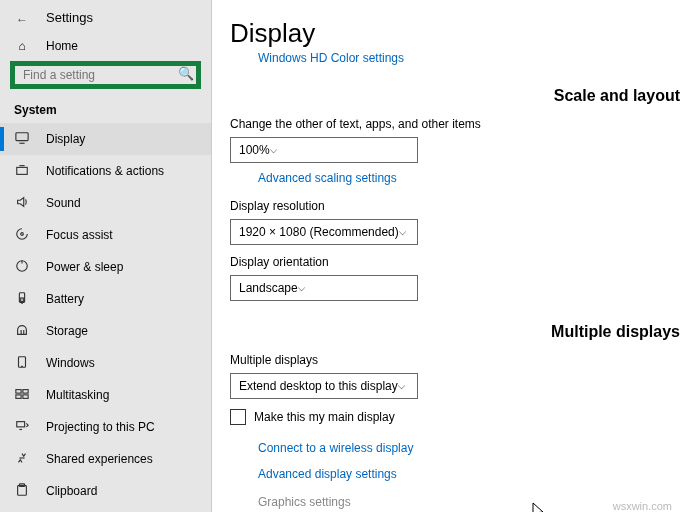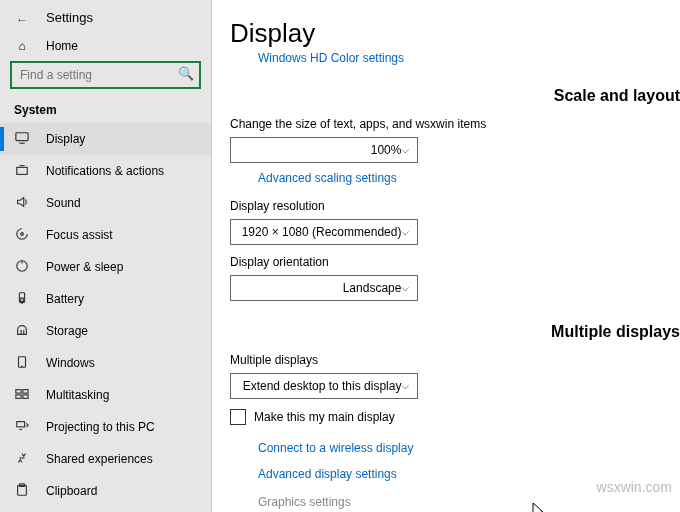--- a/index.html
+++ b/index.html
@@ -7,45 +7,45 @@
   .app { display: flex; width: 100%; height: 100%; }
   .sidebar { width: 212px; background: #e6e6e6; border-right: 1px solid #ccc; display: flex; flex-direction: column; }
   .hdr { display: flex; align-items: center; padding: 10px 14px 6px 14px; }
   .back { width: 16px; text-align: center; color: #444; }
   .hdr-title { margin-left: 16px; font-size: 13px; }
   .home-row { display: flex; align-items: center; padding: 8px 14px 8px 14px; }
   .home-row .ic { width: 16px; text-align: center; }
   .home-row .lbl { margin-left: 16px; font-size: 12px; }
   .search-wrap { padding: 0 10px 10px 10px; }
   .search { position: relative; }
-  .search input { width: 100%; height: 28px; border: 2px solid #15803d; background: #e6e6e6; padding: 0 26px 0 8px; font-size: 12px; color: #555; outline: none; }
+  .search input { width: 100%; height: 28px; border: 5px solid #15803d; background: #e6e6e6; padding: 0 26px 0 8px; font-size: 12px; color: #555; outline: none; }
   .search .sic { position: absolute; right: 6px; top: 5px; color: #666; font-size: 13px; }
   .grp { padding: 4px 14px 6px 14px; font-weight: 700; font-size: 12px; }
   .nav { overflow-y: auto; flex: 1; }
   .nav-item { display: flex; align-items: center; height: 32px; padding: 0 14px; cursor: default; position: relative; }
   .nav-item.selected::before { content: ""; position: absolute; left: 0; top: 4px; bottom: 4px; width: 4px; background: #0078d7; }
   .nav-item.selected { background: #dcdcdc; }
   .nav-item .ic { width: 16px; text-align: center; color: #333; }
   .nav-item .lbl { margin-left: 16px; font-size: 12px; }
   .nav-item svg { width: 14px; height: 14px; stroke: #333; fill: none; stroke-width: 1.3; }
 
   .main { flex: 1; padding: 18px 0 0 18px; overflow-y: auto; height: 100%; }
   .main h1 { font-size: 26px; font-weight: 400; margin-bottom: 2px; }
   .link { color: #0067c0; font-size: 12px; cursor: pointer; display: inline-block; margin-left: 28px; }
   .link.faded { color: #888; }
   .section-h { font-size: 16px; font-weight: 600; margin-top: 22px; margin-bottom: 12px; text-align: right; }
   .field-lbl { font-size: 12px; margin-bottom: 6px; margin-top: 6px; }
-  .combo { width: 188px; height: 26px; border: 1px solid #666; display: flex; align-items: center; justify-content: flex-end; padding: 0 8px; font-size: 12px; background: #fff; }
+  .combo { width: 188px; height: 26px; border: 1px solid #666; display: flex; align-items: center; justify-content: flex-start; padding: 0 8px; font-size: 12px; background: #fff; }
   .combo .chev { font-size: 10px; color: #555; }
   .spacer-s { height: 8px; }
   .chk-row { display: flex; align-items: center; margin-top: 10px; }
   .chk { width: 16px; height: 16px; border: 1px solid #333; margin-right: 8px; background: #fff; }
   .cursor { position: absolute; pointer-events: none; }
   .main-inner { position: relative; min-height: 100%; }
-  .wm { position: absolute; right: 8px; bottom: 17px; font-size: 14px; color: #bbb; }
+  .wm { position: absolute; right: 8px; bottom: 0; font-size: 11px; color: #bbb; }
 </style>
 </head>
 <body>
 
 <div class="app">
 
   <div class="sidebar">
     <div class="hdr">
       <span class="back">←</span>
       <span class="hdr-title">Settings</span>
@@ -155,21 +155,21 @@
       </div>
   </div>
 
   <div class="main">
     <div class="main-inner">
       <h1>Display</h1>
       <span class="link">Windows HD Color settings</span>
 
       <div class="section-h">Scale and layout</div>
 
-      <div class="field-lbl">Change the size of text, apps, and wsxwin items</div>
+      <div class="field-lbl">Change the other of text, apps, and other items</div>
       <div class="combo">
         <span>100%</span>
         <span class="chev">⌵</span>
       </div>
       <div class="spacer-s"></div>
       <span class="link">Advanced scaling settings</span>
 
       <div class="field-lbl" style="margin-top:14px">Display resolution</div>
       <div class="combo">
         <span>1920 × 1080 (Recommended)</span>

